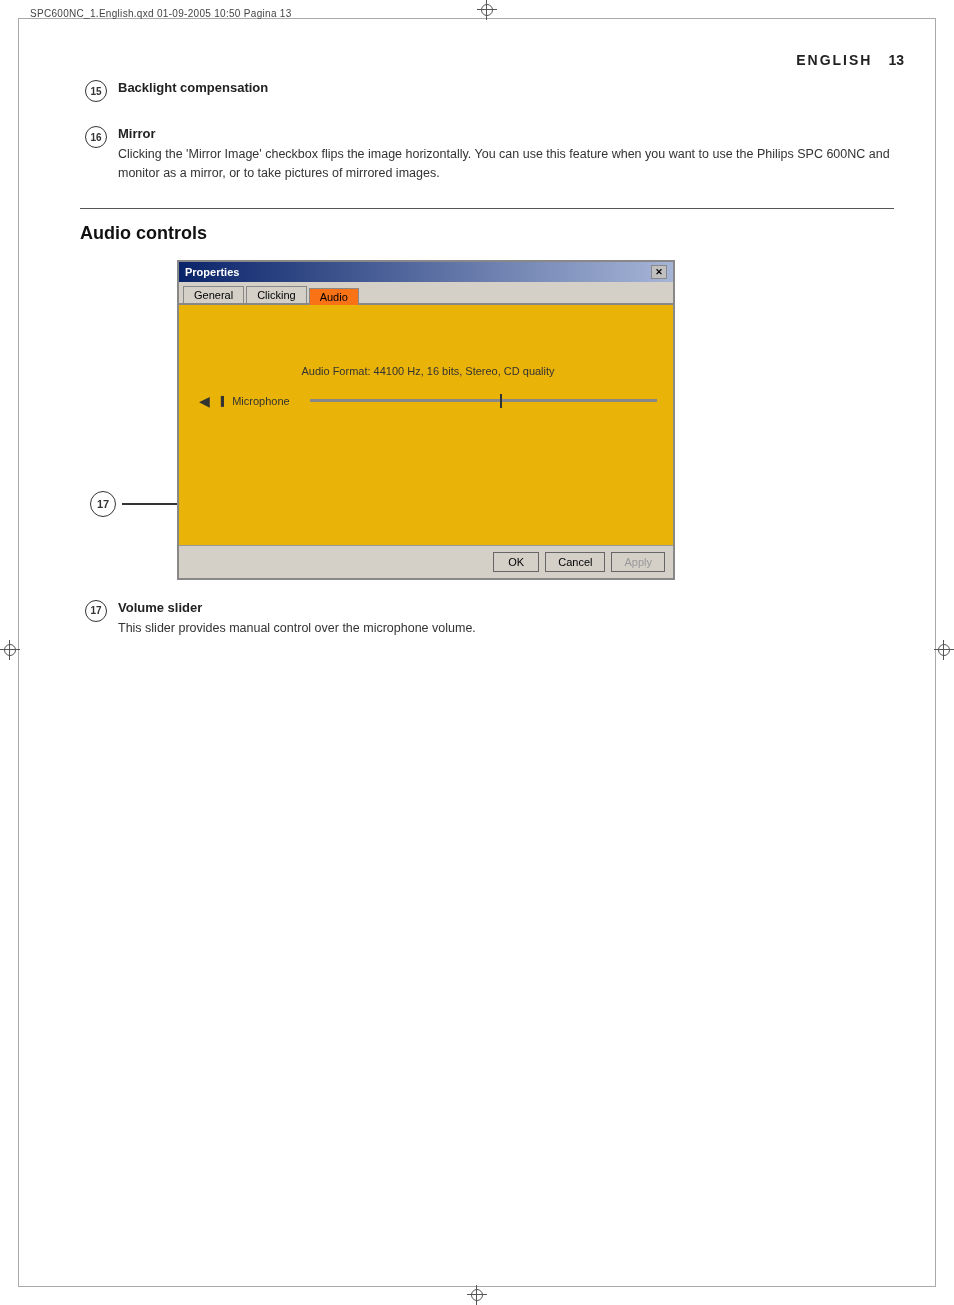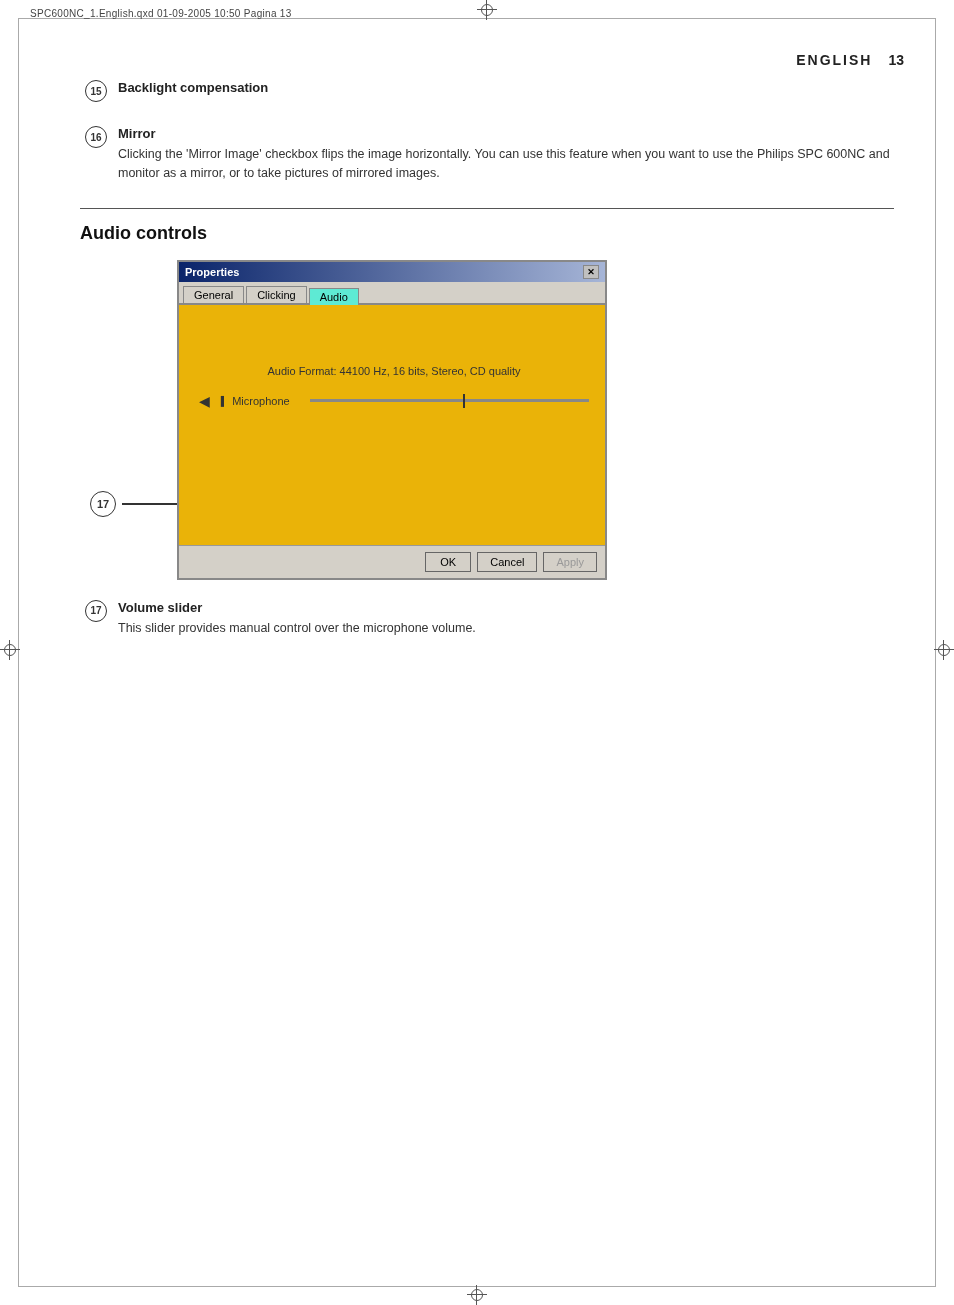--- a/index.html
+++ b/index.html
@@ -221,21 +221,21 @@
     }
 
     
     .dialog-wrapper {
       display: flex;
       margin-left: 10px;
       margin-bottom: 20px;
     }
 
     .dialog-box {
-      width: 430px;
+      width: 498px;
       border: 2px solid #888;
       background: #d4d0c8;
       font-family: 'Tahoma', Arial, sans-serif;
       font-size: 11px;
     }
     .dialog-titlebar {
       background: linear-gradient(to right, #0a246a, #a6b5d7);
       color: white;
       padding: 3px 6px;
       display: flex;
@@ -271,21 +271,21 @@
       padding: 2px 10px;
       font-size: 11px;
       background: #d4d0c8;
       border: 1px solid #888;
       border-bottom: none;
       margin-right: 2px;
       cursor: pointer;
       color: #000;
     }
     .dialog-tab.active {
-      background: #5eead4;
+      background: #f97316;
       position: relative;
       bottom: -2px;
       z-index: 1;
       font-weight: normal;
     }
     .dialog-body {
       background: #eab308;
       padding: 30px 16px 20px 20px;
       min-height: 240px;
     }

